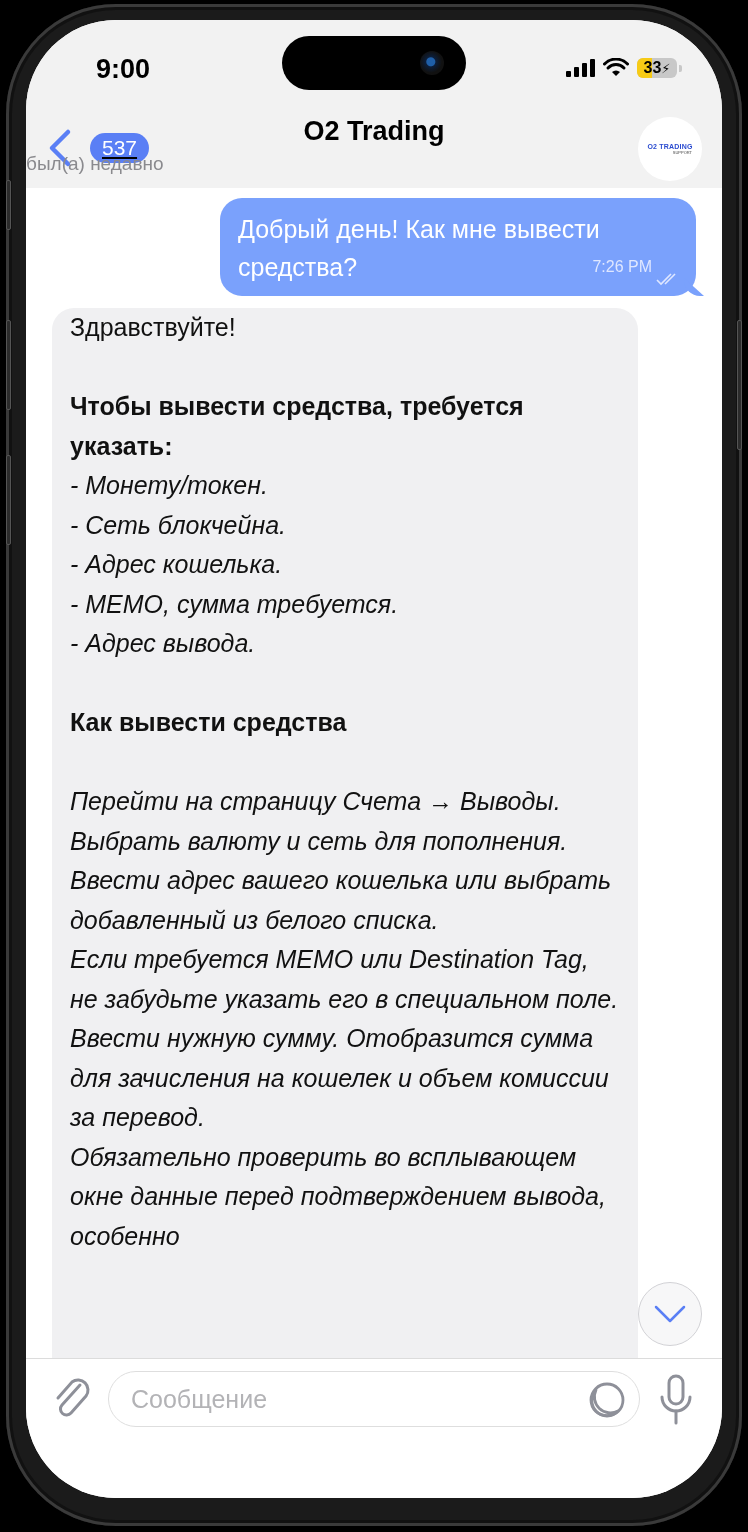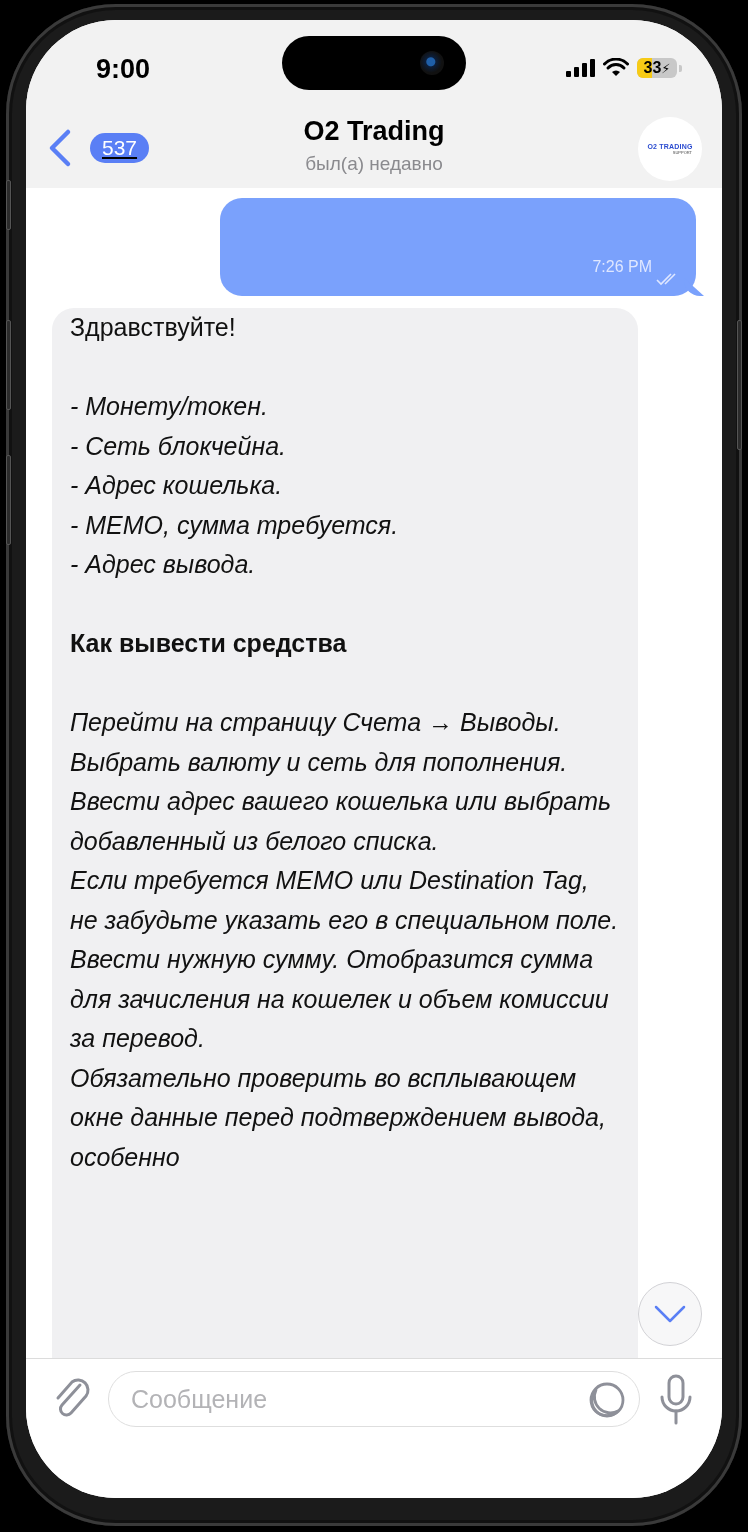--- a/index.html
+++ b/index.html
@@ -50,21 +50,21 @@
   .battery .txt { position: relative; }
   .battery-tip { width: 3px; height: 7px; background: #c8c8c8; border-radius: 0 2px 2px 0; margin-left: -6px; }
 
   .back-btn { position: absolute; left: 20px; top: 108px; display: flex; align-items: center; gap: 16px; cursor: pointer; text-decoration: underline; }
   .back-chev { width: 28px; height: 40px; }
   .back-badge {
     background: #5a7ff5; color: #fff; font-size: 21px; border-radius: 16px;
     padding: 3px 12px; line-height: 24px;
   }
   .chat-title { position: absolute; left: 0; width: 696px; top: 96px; text-align: center; font-size: 27px; font-weight: bold; color: #000; }
-  .chat-sub { position: absolute; left: 0; width: 696px; top: 133px; text-align: center; font-size: 19px; color: #8a8a8e; }
+  .chat-sub { position: absolute; left: 0; width: 696px; top: 133px; text-align: left; font-size: 19px; color: #8a8a8e; }
   .avatar {
     position: absolute; right: 20px; top: 97px; width: 64px; height: 64px; border-radius: 50%;
     background: #fff; display: flex; flex-direction: column; align-items: center; justify-content: center;
   }
   .avatar .l1 { font-size: 7px; font-weight: bold; color: #2a4bd0; letter-spacing: 0.2px; }
   .avatar .l2 { font-size: 4px; color: #444; align-self: flex-end; margin-right: 10px; }
 
   .chat-area { position: absolute; left: 0; top: 168px; width: 696px; height: 1170px; background: #fff; overflow: hidden; }
 
   .bubble-out {
@@ -159,32 +159,34 @@
 
     <div class="avatar">
       <span class="l1">O2 TRADING</span>
       <span class="l2">SUPPORT</span>
     </div>
   </div>
 
   <div class="chat-area">
 
     <div class="bubble-out">
+      <div style="padding-right:10px">Добрый день! Как мне вывести средства?</div>
       <div class="meta">
         <span>7:26 PM</span>
         <svg width="24" height="14" viewBox="0 0 24 14">
           <path d="M1 8 L5 12 L15 2" stroke="#dfe7ff" stroke-width="1.6" fill="none"></path>
           <path d="M9 12 L19 2" stroke="#dfe7ff" stroke-width="1.6" fill="none"></path>
         </svg>
       </div>
     </div>
 
     <div class="bubble-in">
       <p>Здравствуйте!</p>
       <div class="gap"></div>
+      <p class="bold">Чтобы вывести средства, требуется указать:</p>
       <p class="ital">- Монету/токен.</p>
       <p class="ital">- Сеть блокчейна.</p>
       <p class="ital">- Адрес кошелька.</p>
       <p class="ital">- МЕМО, сумма требуется.</p>
       <p class="ital">- Адрес вывода.</p>
       <div class="gap"></div>
       <p class="bold">Как вывести средства</p>
       <div class="gap"></div>
       <p class="ital">Перейти на страницу Счета → Выводы.</p>
       <p class="ital">Выбрать валюту и сеть для пополнения.</p>

